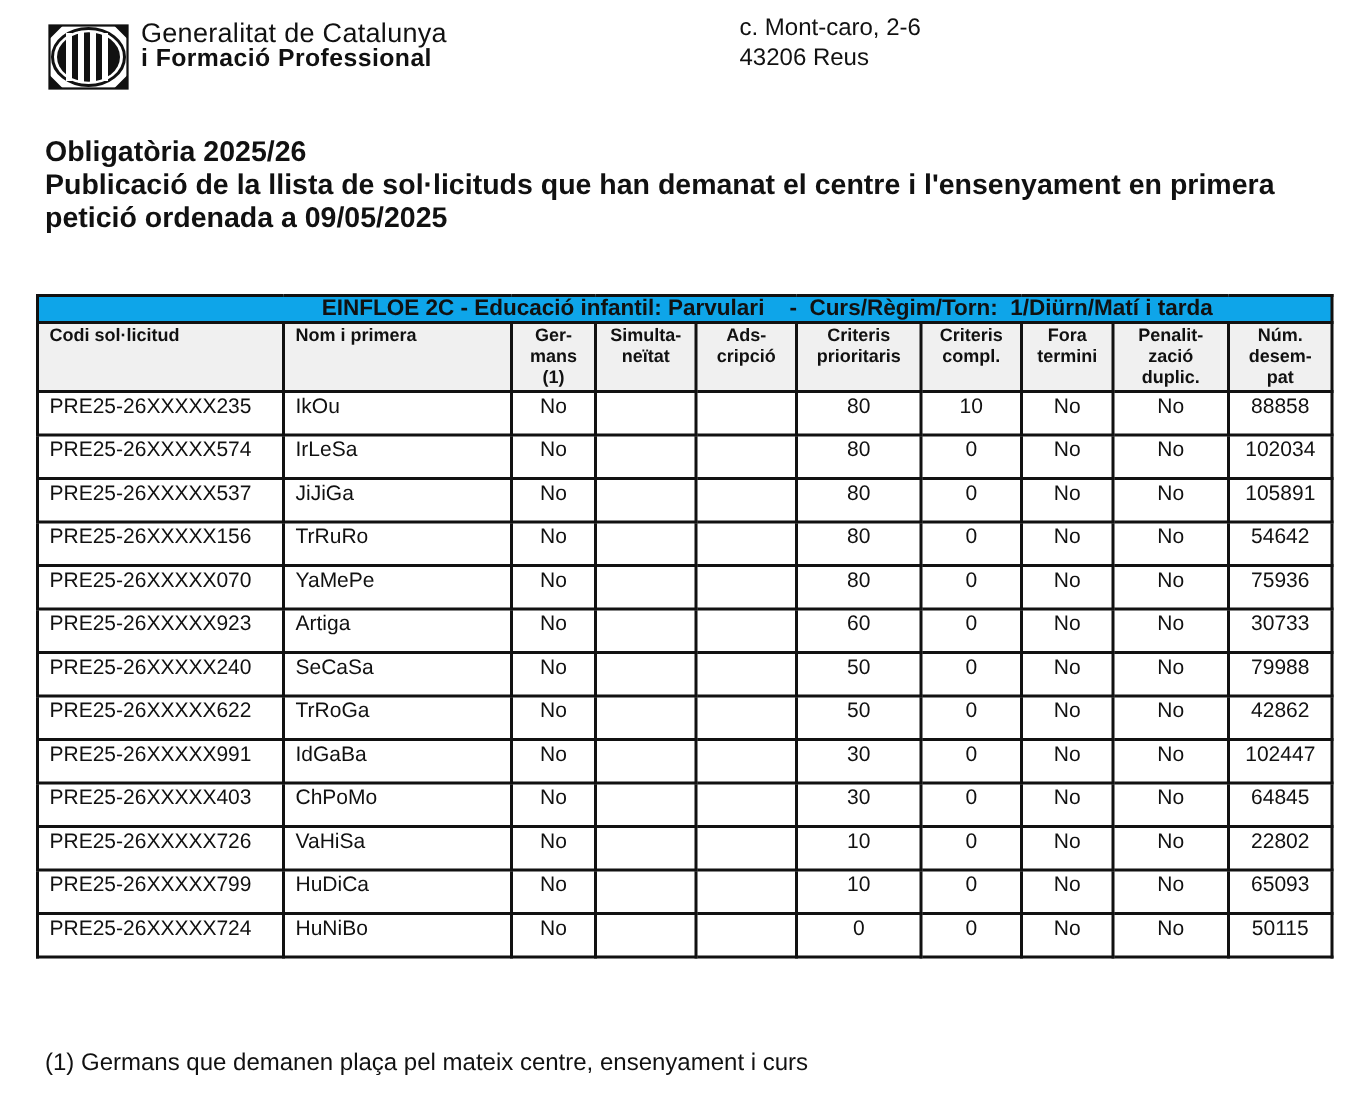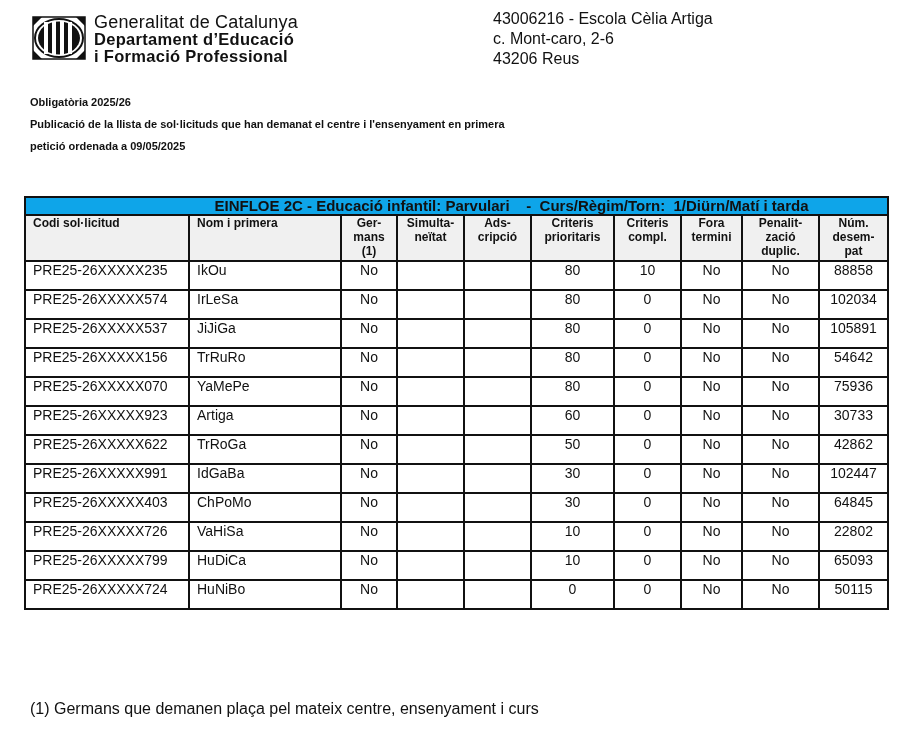--- a/index.html
+++ b/index.html
@@ -3,21 +3,21 @@
 <meta charset="utf-8">
 <style>
   html, body { margin: 0; padding: 0; background: #ffffff; }
   body { width: 913px; height: 737px; position: relative; overflow: hidden;
          font-family: "Liberation Sans", sans-serif; color: #111; }
   .logo { position: absolute; left: 32px; top: 16px; width: 54px; height: 44px; }
   .org { position: absolute; left: 94px; top: 14px; line-height: 17px; }
   .org .l1 { font-size: 18px; font-weight: normal; letter-spacing: 0.2px; }
   .org .l2, .org .l3 { font-size: 16.5px; font-weight: bold; letter-spacing: 0.3px; }
   .school { position: absolute; left: 493px; top: 9px; font-size: 16px; line-height: 20px; }
-  .titles { position: absolute; left: 30px; top: 91px; font-weight: bold; font-size: 11px; line-height: 22px; }
+  .titles { position: absolute; left: 30px; top: 91px; font-weight: bold; font-size: 19px; line-height: 22px; }
   .titles div { white-space: nowrap; }
   table.list { position: absolute; left: 24px; top: 196px; border-collapse: collapse;
                font-size: 14px; table-layout: fixed; width: 863px; }
   table.list td, table.list th { border: 2px solid #111; padding: 0; }
   .caption-row th { background: #0ea5e9; font-size: 15px; font-weight: bold; height: 16px;
                     text-align: center; border-bottom: 1.5px solid #111; line-height: 16px; }
   .caption-row th span { padding-left: 110px; }
   .hdr th { background: #f0f0f0; font-size: 12px; font-weight: bold; vertical-align: top;
             line-height: 14px; height: 44px; padding-top: 2px; text-align: center; }
   .hdr th.left { text-align: left; padding-left: 7px; }
@@ -37,26 +37,24 @@
     <ellipse cx="27" cy="22" rx="21" ry="16.5" fill="#111"></ellipse>
     <rect x="12" y="6" width="4" height="32" fill="#fff"></rect>
     <rect x="20" y="5" width="4" height="34" fill="#fff"></rect>
     <rect x="28" y="5" width="4" height="34" fill="#fff"></rect>
     <rect x="36" y="6" width="4" height="32" fill="#fff"></rect>
   </svg>
 </div>
 
 <div class="org">
   <div class="l1">Generalitat de Catalunya</div>
-  <div class="l2">Departament d’Educació</div>
   <div class="l3">i Formació Professional</div>
 </div>
 
 <div class="school">
-  <div>43006216 - Escola Cèlia Artiga</div>
   <div>c. Mont-caro, 2-6</div>
   <div>43206 Reus</div>
 </div>
 
 <div class="titles">
   <div>Obligatòria 2025/26</div>
   <div>Publicació de la llista de sol·licituds que han demanat el centre i l'ensenyament en primera</div>
   <div>petició ordenada a 09/05/2025</div>
 </div>
 
@@ -168,20 +166,32 @@
         <td class="c">No</td>
         <td class="c"></td>
         <td class="c"></td>
         <td class="c">60</td>
         <td class="c">0</td>
         <td class="c">No</td>
         <td class="c">No</td>
         <td class="c">30733</td>
       </tr>
       <tr>
+        <td class="left">PRE25-26XXXXX240</td>
+        <td class="left">SeCaSa</td>
+        <td class="c">No</td>
+        <td class="c"></td>
+        <td class="c"></td>
+        <td class="c">50</td>
+        <td class="c">0</td>
+        <td class="c">No</td>
+        <td class="c">No</td>
+        <td class="c">79988</td>
+      </tr>
+      <tr>
         <td class="left">PRE25-26XXXXX622</td>
         <td class="left">TrRoGa</td>
         <td class="c">No</td>
         <td class="c"></td>
         <td class="c"></td>
         <td class="c">50</td>
         <td class="c">0</td>
         <td class="c">No</td>
         <td class="c">No</td>
         <td class="c">42862</td>

